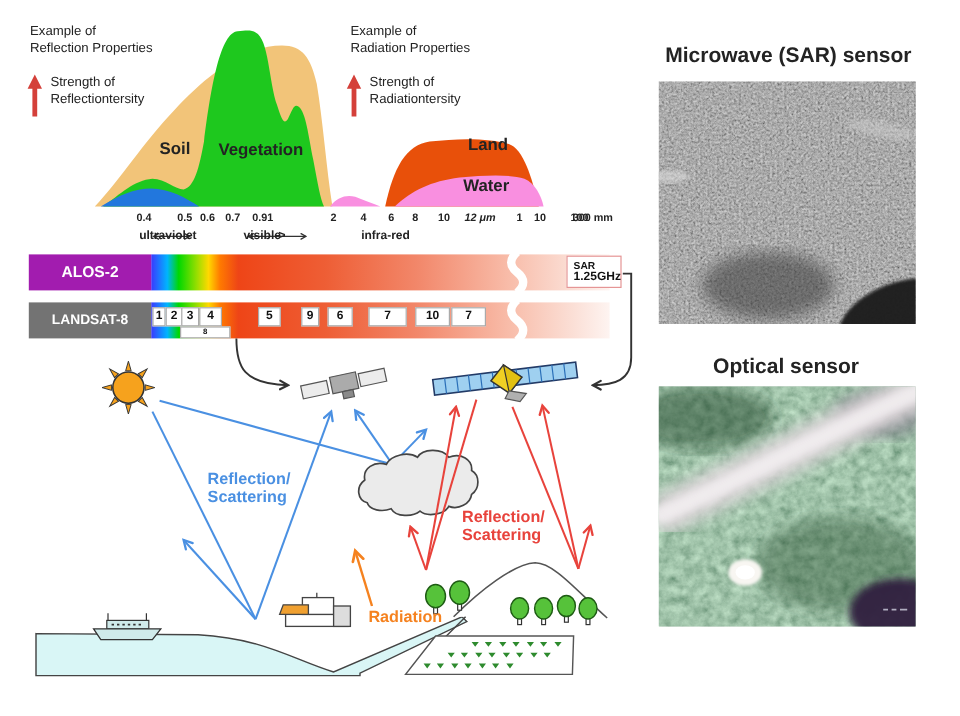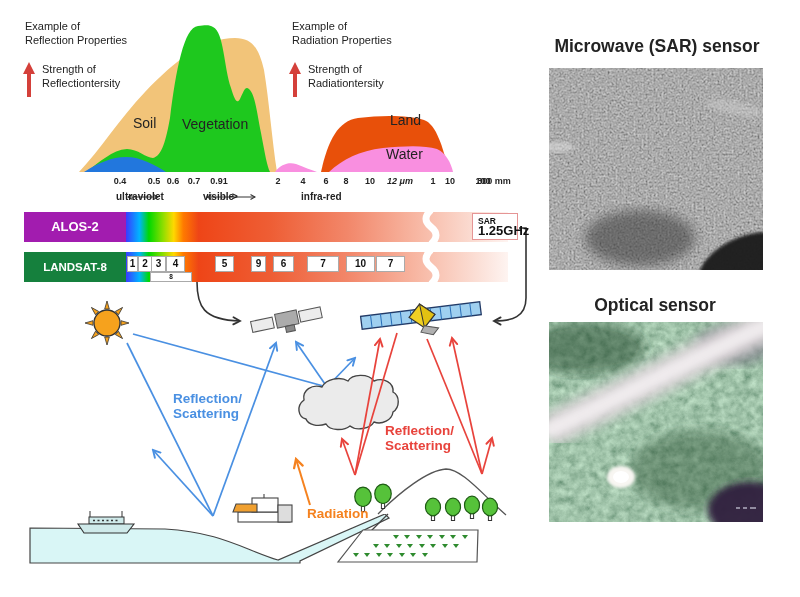--- a/index.html
+++ b/index.html
@@ -1,21 +1,21 @@
 <!DOCTYPE html>
 <html><head>
 <meta charset="utf-8">
 <style>
   html,body{margin:0;padding:0;}
   body{width:800px;height:597px;position:relative;background:#fff;overflow:hidden;
        font-family:"Liberation Sans",sans-serif;}
   svg{position:absolute;left:0;top:0;}
   .t{position:absolute;white-space:nowrap;color:#232323;line-height:1.2;text-align:right;}
   .hdr{font-size:11px;font-weight:500;}
-  .curveLbl{font-size:14px;font-weight:normal;}
+  .curveLbl{font-size:14px;font-weight:bold;}
   .tick{font-size:9px;font-weight:600;transform:translateX(-50%);}
   .region{font-size:10px;font-weight:bold;margin-left:41px;}
   .barLbl{color:#fff;font-weight:bold;text-align:center;}
   .band-box{position:absolute;background:#fff;border:1px solid #aaa;color:#111;
             font-size:10px;font-weight:bold;text-align:center;line-height:14px;height:14px;}
   .sarBox{position:absolute;left:472px;top:213px;width:46px;height:27px;background:#fff;
           border:1.5px solid #e59595;font-weight:bold;color:#111;padding:2px 0 0 5px;box-sizing:border-box;}
   .blueLbl{font-size:13.5px;font-weight:bold;}
   .panelTitle{font-size:17.5px;font-weight:bold;transform:translateX(-50%);}
 </style>
@@ -251,25 +251,25 @@
     <div class="t tick" style="left: 483px; top: 176px;">100</div>
     <div class="t tick" style="left: 494px; top: 176px;">300 mm</div>
   </div>
 
 <div class="t region" style="left:75px;top:191px;">ultraviolet</div>
 <div class="t region" style="left:162px;top:191px;">visible</div>
 <div class="t region" style="left:191px;top:191px;">&gt;</div>
 <div class="t region" style="left:260px;top:191px;">infra-red</div>
 
 <div class="t barLbl" style="left:24px;top:212px;width:102px;height:30px;line-height:30px;font-size:13px;background:#a21caf;">ALOS-2</div>
-<div class="t barLbl" style="left:24px;top:252px;width:102px;height:30px;line-height:30px;font-size:11.5px;background:#15803d;">LANDSAT-8</div>
+<div class="t barLbl" style="left:24px;top:252px;width:102px;height:30px;line-height:30px;font-size:11.5px;background:#737373;">LANDSAT-8</div>
 
 <div class="sarBox">
   <div style="font-size:8.5px;line-height:10px;">SAR</div>
-  <div style="font-size:13px;line-height:10px;">1.25GHz</div>
+  <div style="font-size:10px;line-height:10px;">1.25GHz</div>
 </div>
 
 <div id="bandLayer">
     <div class="band-box" style="left: 127px; top: 256px; width: 9px;">1</div>
     <div class="band-box" style="left: 138px; top: 256px; width: 12px;">2</div>
     <div class="band-box" style="left: 151px; top: 256px; width: 13px;">3</div>
     <div class="band-box" style="left: 166px; top: 256px; width: 17px;">4</div>
     <div class="band-box" style="left: 215px; top: 256px; width: 17px;">5</div>
     <div class="band-box" style="left: 251px; top: 256px; width: 13px;">9</div>
     <div class="band-box" style="left: 273px; top: 256px; width: 19px;">6</div>

